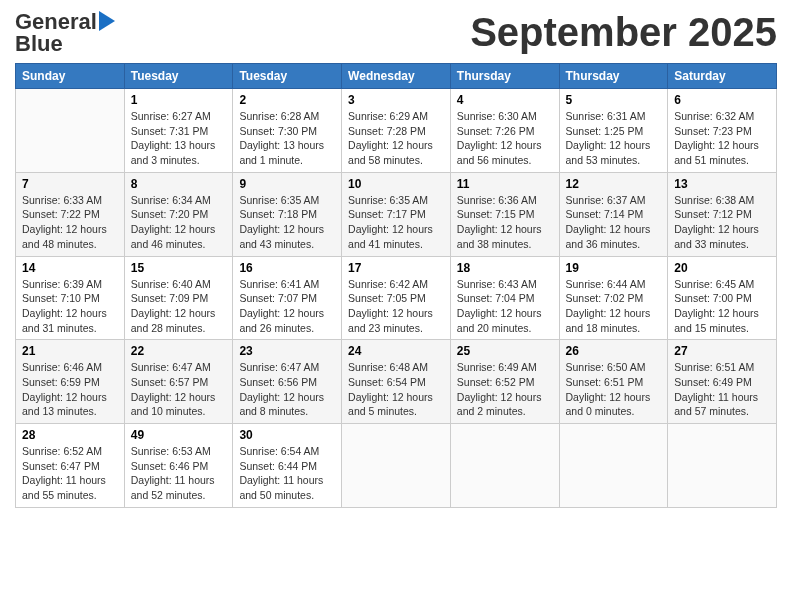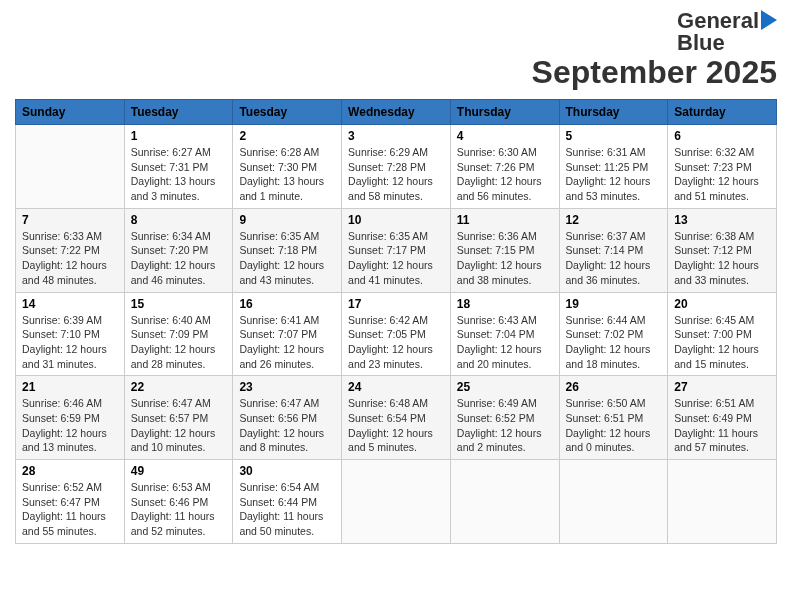--- a/index.html
+++ b/index.html
@@ -6,23 +6,22 @@
     body {
       font-family: Arial, sans-serif;
       background: #fff;
       width: 792px;
       min-height: 612px;
       padding: 10px 15px;
     }
     .header {
       display: flex;
       justify-content: space-between;
-      align-items: flex-end;
+      align-items: center;
       margin-bottom: 8px;
-      flex-direction: column;
     }
     .logo {
       display: flex;
       flex-direction: column;
       align-items: flex-start;
     }
     .logo-text {
       font-size: 22px;
       font-weight: bold;
       color: #333;
@@ -39,38 +38,38 @@
       display: inline-block;
     }
     .logo-row {
       display: flex;
       align-items: center;
     }
     .title-block {
       text-align: right;
     }
     .title-block h1 {
-      font-size: 32px;
+      font-size: 40px;
       font-weight: bold;
       color: #333;
       margin-left: 20px;
     }
     .title-block h2 {
       font-size: 15px;
       font-weight: normal;
       color: #555;
     }
     table {
       width: 100%;
       border-collapse: collapse;
       font-size: 11px;
     }
     thead tr th {
       background-color: #3579c0;
-      color: #000000;
+      color: #ffffff;
       padding: 5px 6px;
       text-align: left;
       font-size: 12px;
       font-weight: bold;
       border: 1px solid #2a60a0;
     }
     tbody tr td {
       border: 1px solid #ccc;
       padding: 4px 6px;
       vertical-align: top;
@@ -151,21 +150,21 @@
         <td>
           <span class="day-num">4</span>
           <div class="day-info" style="white-space: pre-line;">Sunrise: 6:30 AM
 Sunset: 7:26 PM
 Daylight: 12 hours
 and 56 minutes.</div>
         </td>
         <td>
           <span class="day-num">5</span>
           <div class="day-info" style="white-space: pre-line;">Sunrise: 6:31 AM
-Sunset: 11:25 PM
+Sunset: 1:25 PM
 Daylight: 12 hours
 and 53 minutes.</div>
         </td>
         <td>
           <span class="day-num">6</span>
           <div class="day-info" style="white-space: pre-line;">Sunrise: 6:32 AM
 Sunset: 7:23 PM
 Daylight: 12 hours
 and 51 minutes.</div>
         </td>

